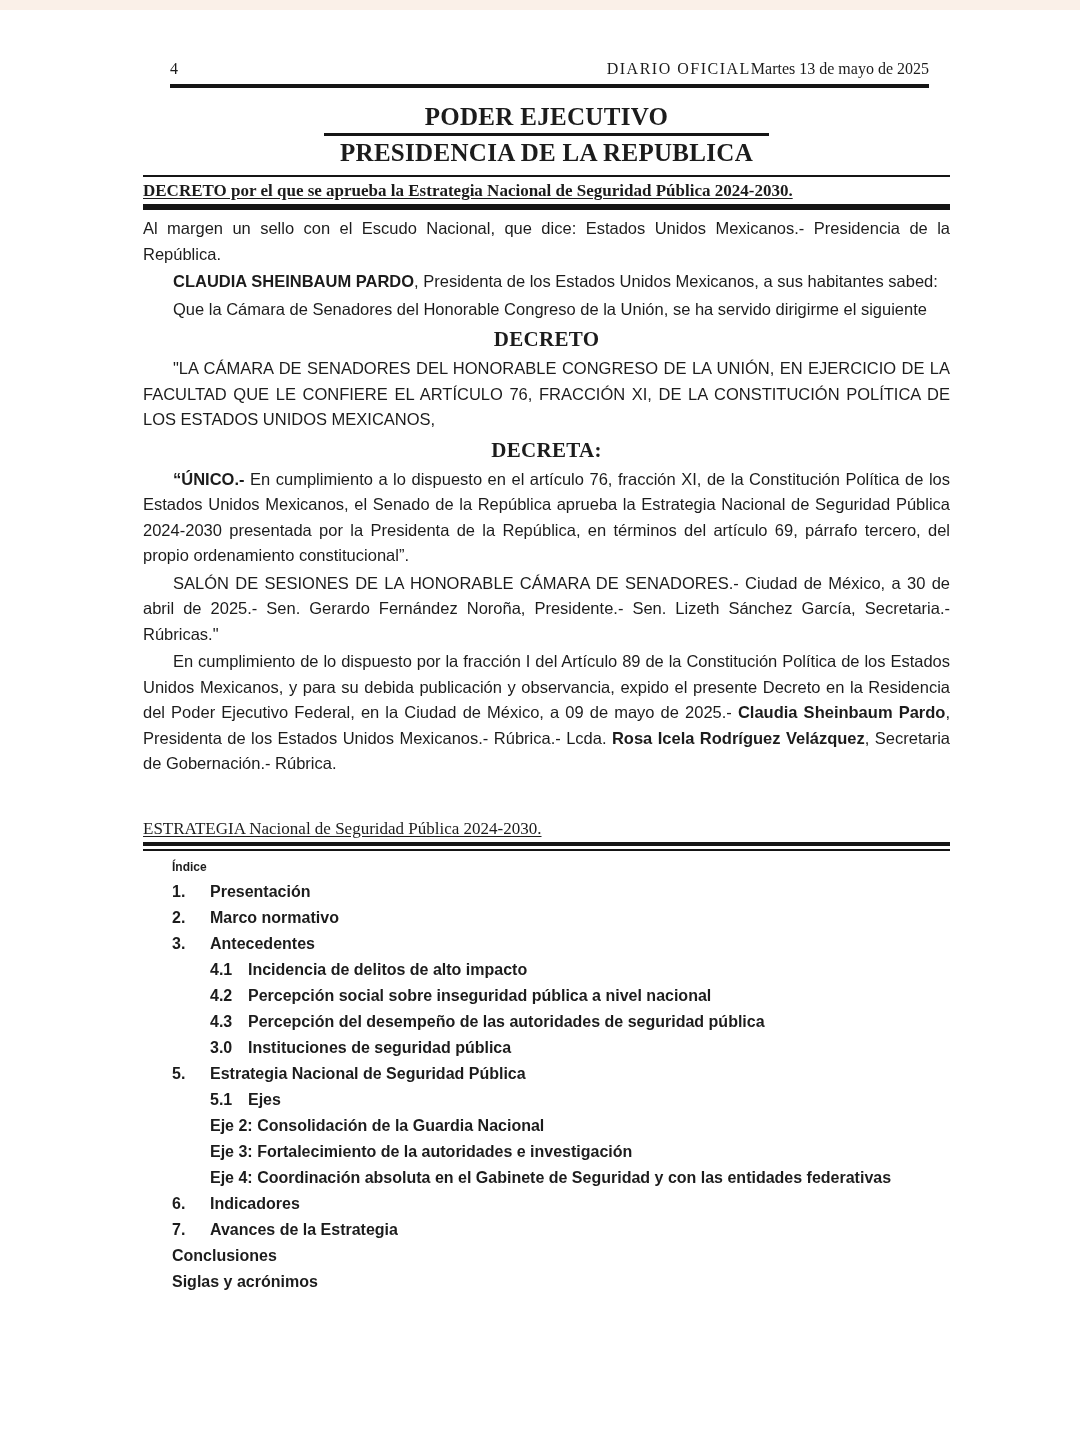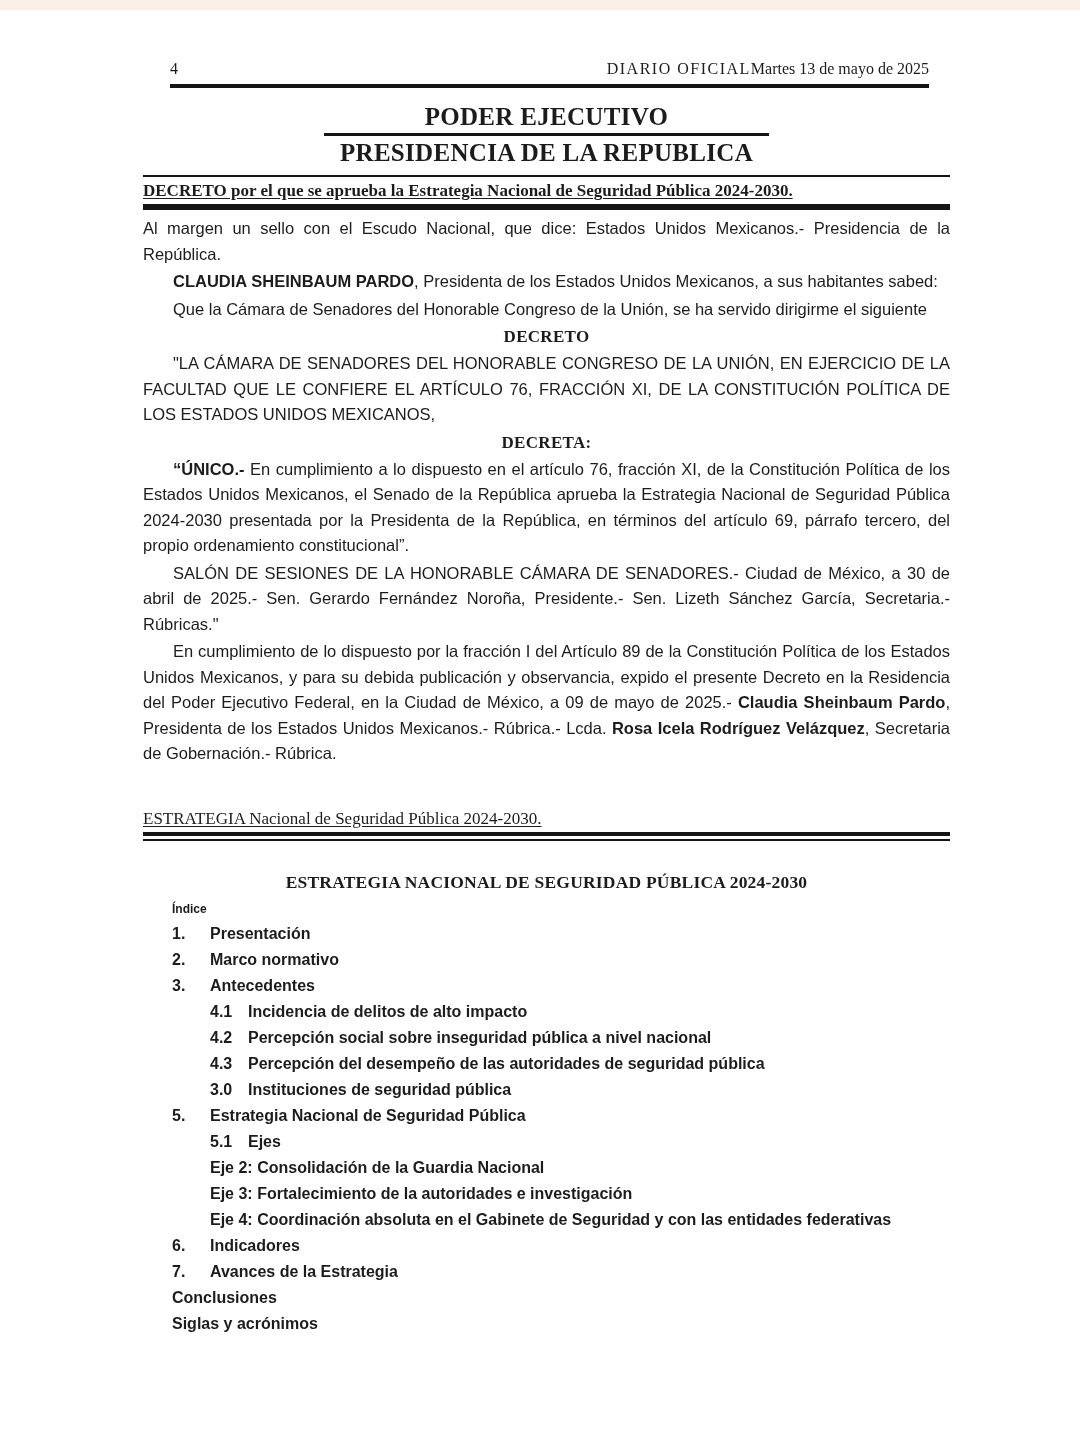--- a/index.html
+++ b/index.html
@@ -46,21 +46,21 @@
   p.body-par {
     margin:2px 0 0; padding:0;
     font-size:16.5px; line-height:25.5px;
     text-align:justify;
   }
   p.ind { text-indent:30px; }
   p.first { margin-top:6px; }
   h2.center-h {
     margin:5px 0 4px; text-align:center;
     font-family:"Liberation Serif", "DejaVu Serif", serif;
-    font-weight:700; font-size:17px; letter-spacing:0.3px;
+    font-weight:700; font-size:21px; letter-spacing:0.3px;
   }
   b { font-weight:700; }
 
   
   .strategy-block { margin-top:42px; }
   .strategy-heading {
     font-family:"Liberation Serif", "DejaVu Serif", serif;
     font-weight:400; font-size:17px;
     padding-bottom:3px;
   }
@@ -117,21 +117,20 @@
   <p class="body-par ind"><b>“ÚNICO.-</b><span> En cumplimiento a lo dispuesto en el artículo 76, fracción XI, de la Constitución Política de los Estados Unidos Mexicanos, el Senado de la República aprueba la Estrategia Nacional de Seguridad Pública 2024-2030 presentada por la Presidenta de la República, en términos del artículo 69, párrafo tercero, del propio ordenamiento constitucional”.</span></p>
 
   <p class="body-par ind">SALÓN DE SESIONES DE LA HONORABLE CÁMARA DE SENADORES.- Ciudad de México, a 30 de abril de 2025.- Sen. Gerardo Fernández Noroña, Presidente.- Sen. Lizeth Sánchez García, Secretaria.- Rúbricas."</p>
 
   <p class="body-par ind"><span>En cumplimiento de lo dispuesto por la fracción I del Artículo 89 de la Constitución Política de los Estados Unidos Mexicanos, y para su debida publicación y observancia, expido el presente Decreto en la Residencia del Poder Ejecutivo Federal, en la Ciudad de México, a 09 de mayo de 2025.- </span><b>Claudia Sheinbaum Pardo</b><span>, Presidenta de los Estados Unidos Mexicanos.- Rúbrica.- Lcda. </span><b>Rosa Icela Rodríguez Velázquez</b><span>, Secretaria de Gobernación.- Rúbrica.</span></p>
 
   <div class="strategy-block">
     <div class="strategy-heading"><span class="u">ESTRATEGIA Nacional de Seguridad Pública 2024-2030.</span></div>
     <div class="double-rule"></div>
 
-    <h2 class="strategy-title">ESTRATEGIA NACIONAL DE SEGURIDAD PÚBLICA 2024-2030</h2>
     <div class="index-label">Índice</div>
 
     <div class="idx-row lvl1"><span class="idx-num">1.</span><span>Presentación</span></div>
     <div class="idx-row lvl1"><span class="idx-num">2.</span><span>Marco normativo</span></div>
     <div class="idx-row lvl1"><span class="idx-num">3.</span><span>Antecedentes</span></div>
     <div class="idx-row lvl2"><span class="idx-num">4.1</span><span>Incidencia de delitos de alto impacto</span></div>
     <div class="idx-row lvl2"><span class="idx-num">4.2</span><span>Percepción social sobre inseguridad pública a nivel nacional</span></div>
     <div class="idx-row lvl2"><span class="idx-num">4.3</span><span>Percepción del desempeño de las autoridades de seguridad pública</span></div>
     <div class="idx-row lvl2"><span class="idx-num">3.0</span><span>Instituciones de seguridad pública</span></div>
     <div class="idx-row lvl1"><span class="idx-num">5.</span><span>Estrategia Nacional de Seguridad Pública</span></div>

